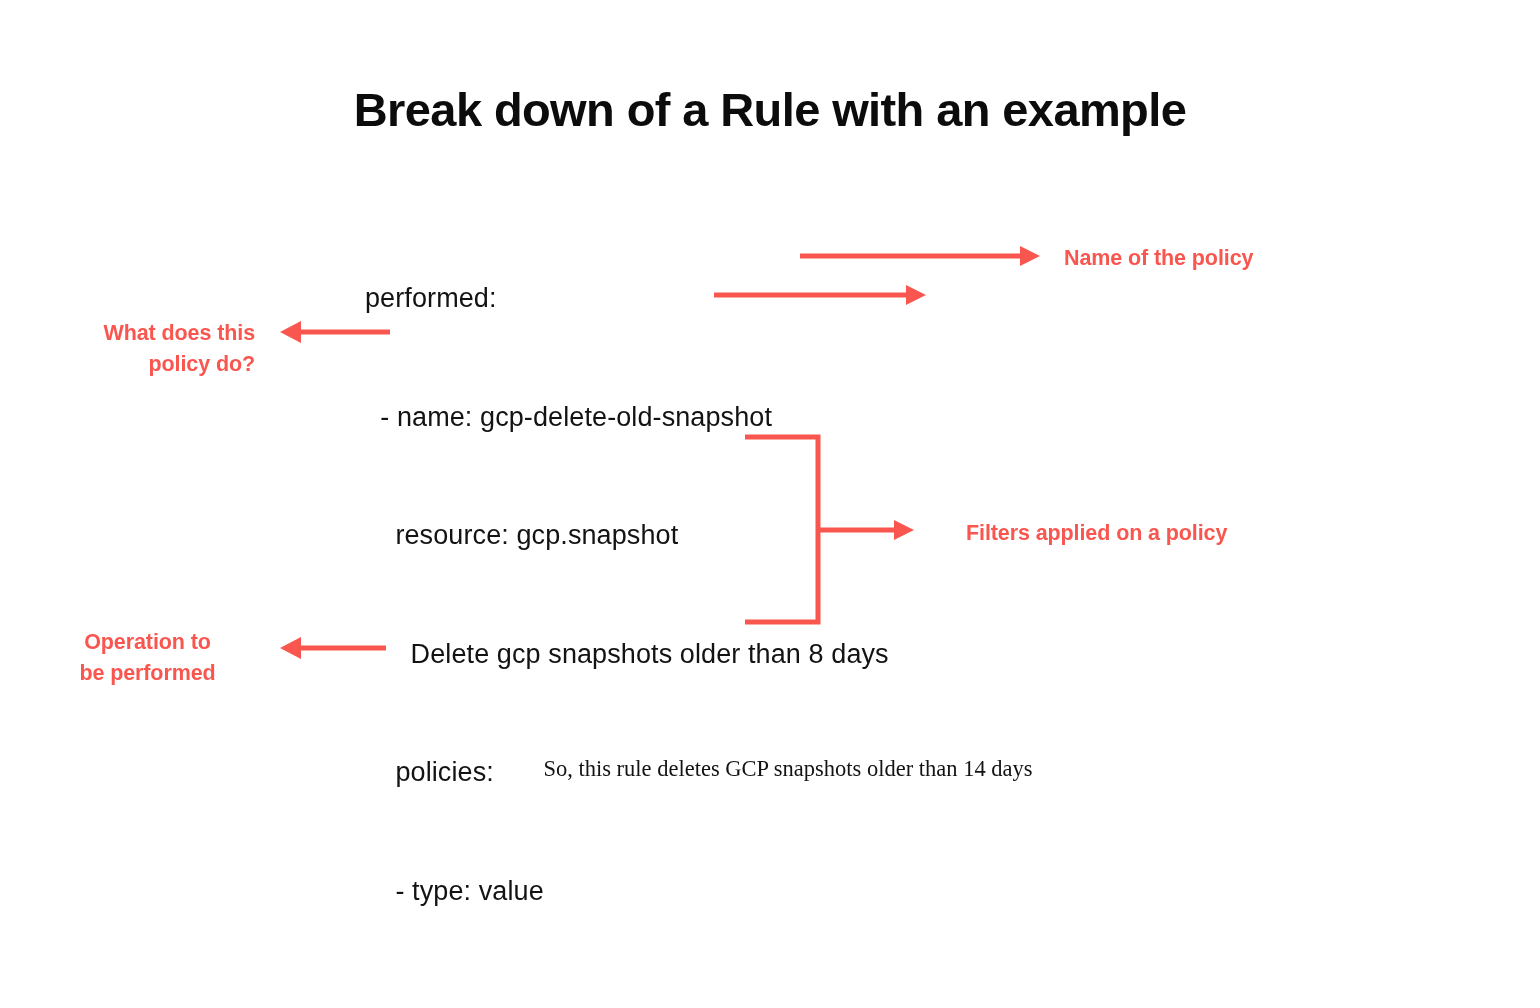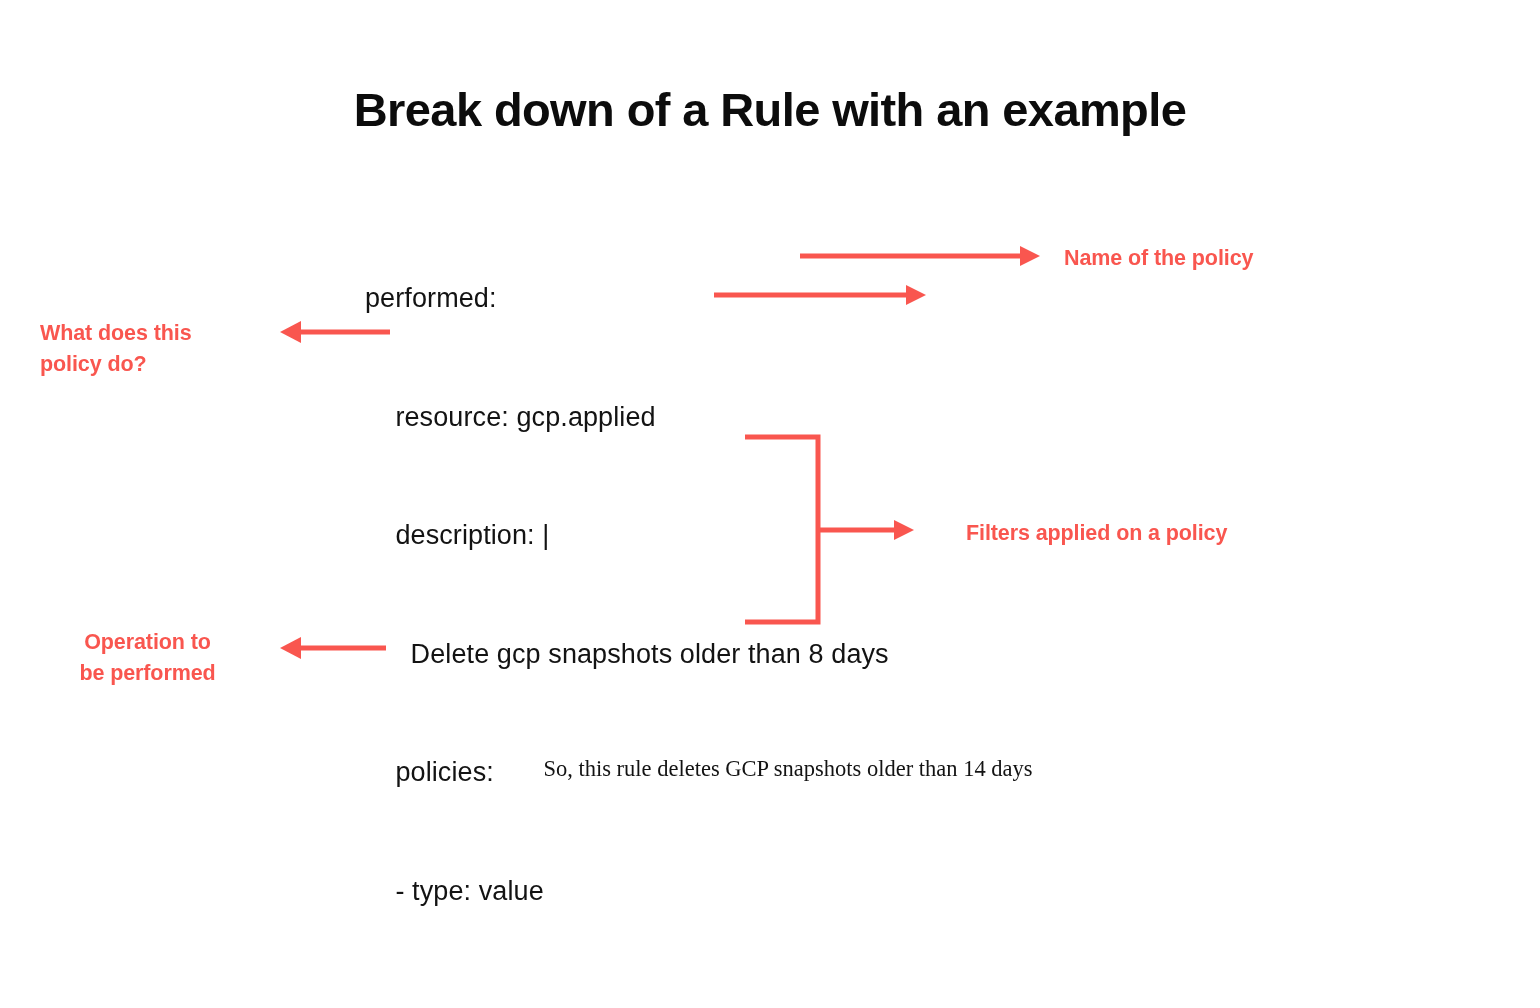--- a/index.html
+++ b/index.html
@@ -60,21 +60,21 @@
     font-weight: bold;
     font-size: 21.5px;
     color: #f9564f;
     line-height: 31px;
     white-space: pre-line;
     letter-spacing: -0.1px;
     text-align: center;
   }
   .anno-name-policy   { left: 1064px; top: 243px; }
   .anno-resource-type { left: 938px;  top: 282px; }
-  .anno-what-does     { left: 40px;   top: 318px; width: 215px; text-align: left; }
+  .anno-what-does     { left: 40px;   top: 318px; width: 215px; text-align: right; }
   .anno-filters       { left: 966px;  top: 518px; }
   .anno-operation     { left: 40px;   top: 627px; width: 215px; text-align: center; }
 
   
   #arrow-layer {
     position: absolute;
     left: 0;
     top: 0;
     width: 1540px;
     height: 1008px;
@@ -101,22 +101,22 @@
 </style>
 </head>
 <body>
 
 <div id="canvas">
 
   <div class="title">Break down of a Rule with an example</div>
 
   <div class="yaml-block">
     <div class="yaml-line">performed:</div>
-    <div class="yaml-line">    resource: gcp.applied</div>
-    <div class="yaml-line">    description: |</div>
+    <div class="yaml-line">  - name: gcp-delete-old-snapshot</div>
+    <div class="yaml-line">    resource: gcp.snapshot</div>
     <div class="yaml-line">      Delete gcp snapshots older than 8 days</div>
     <div class="yaml-line">    policies:</div>
     <div class="yaml-line">    - type: value</div>
     
     
     
     
     
     
   </div>

